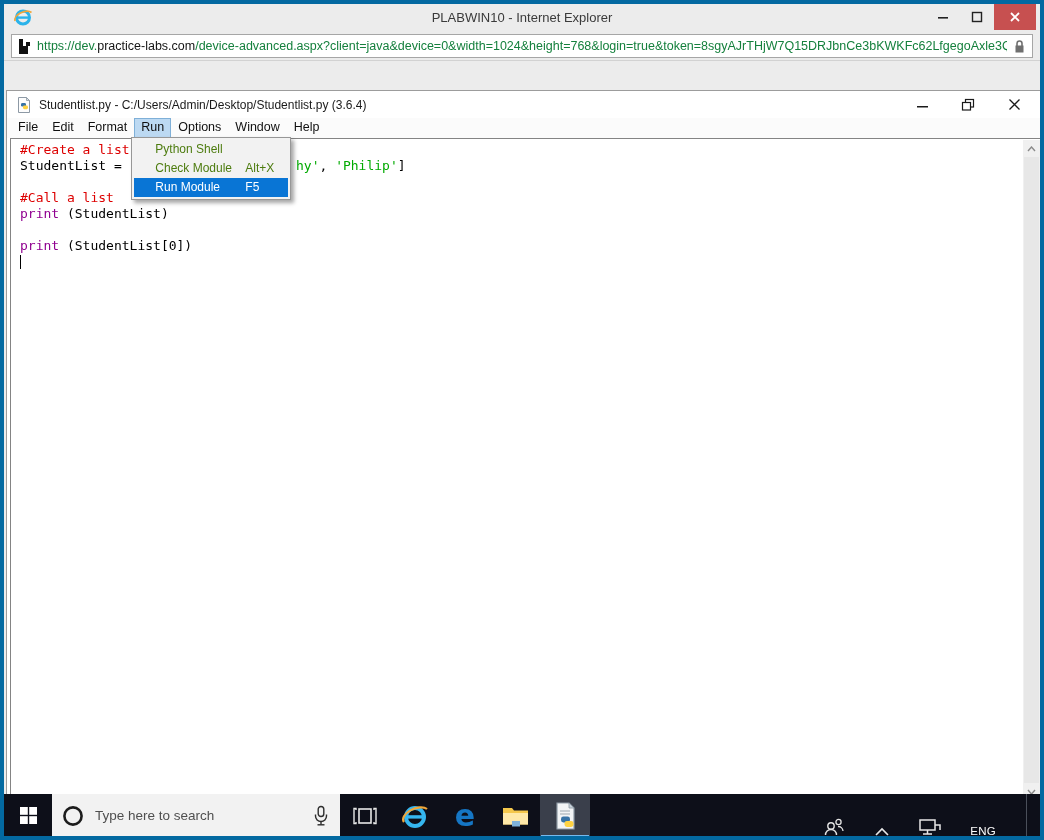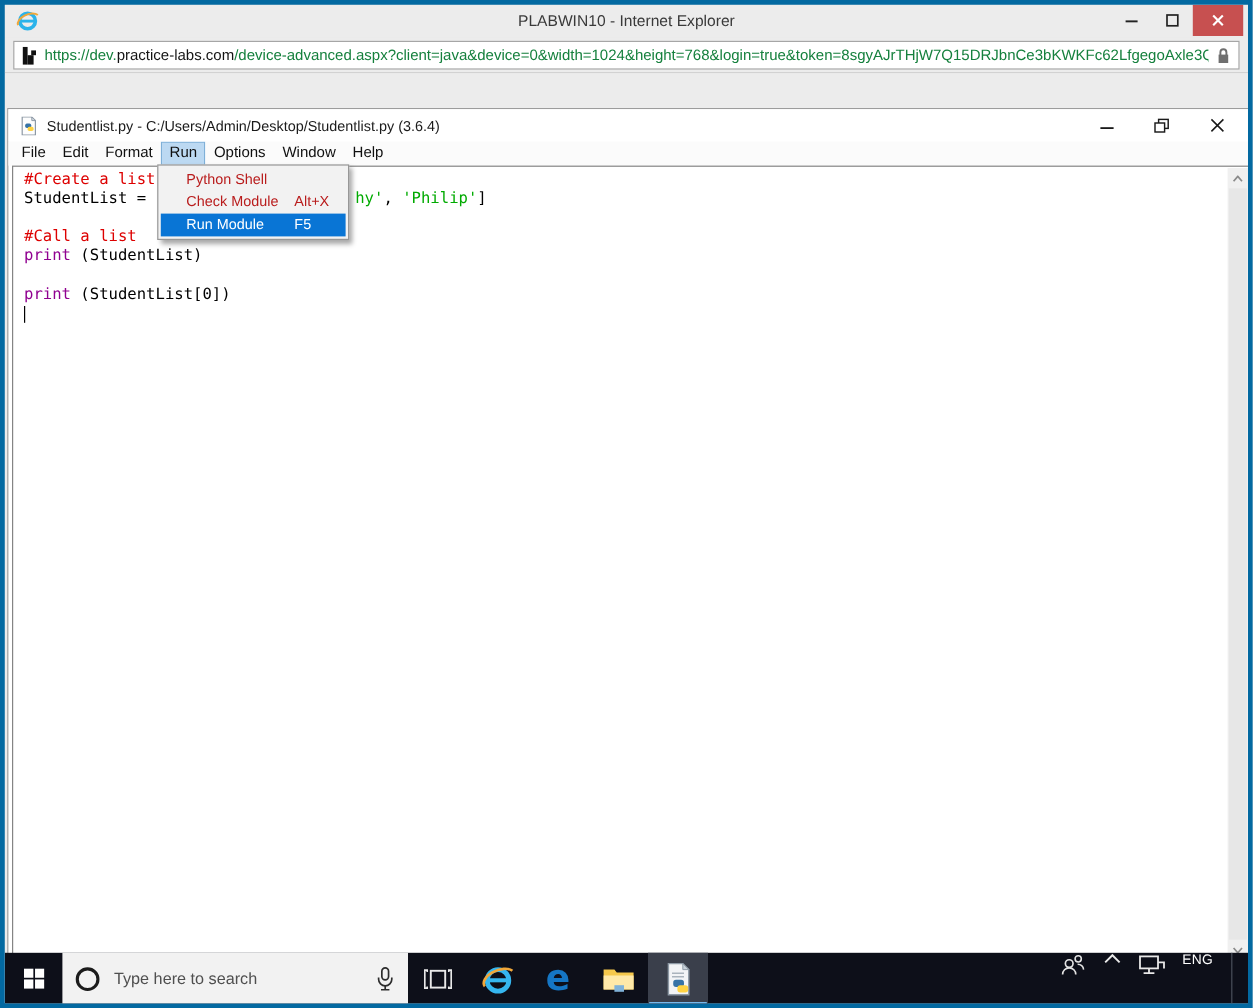--- a/index.html
+++ b/index.html
@@ -38,21 +38,21 @@
   .idle-caps { position:absolute; right:8px; top:0; height:27px; display:flex; }
   .idle-cap { width:46px; height:27px; display:flex; align-items:center; justify-content:center; }
 
   .idle-menubar { position:absolute; top:27px; left:0; right:0; height:20px; background:#fbfbfb;
     display:flex; padding-left:4px; font-size:12.5px; }
   .mitem { padding:0 7px; line-height:19px; color:#101010; position:relative; }
   .mitem.active { background:#bcd9f2; box-shadow:inset 0 0 0 1px #7fb0d8; }
 
   .dropdown { position:absolute; top:19px; left:-3px; width:160px; background:#f2f2f2;
     border:1px solid #979797; box-shadow:3px 3px 4px rgba(0,0,0,0.35); padding:2px; z-index:50; }
-  .ditem { position:relative; height:19px; line-height:19px; font-size:12px; color:#b91c1c; padding-left:21px; }
+  .ditem { position:relative; height:19px; line-height:19px; font-size:12px; color:#4d7c0f; padding-left:21px; }
   .ditem .sc { position:absolute; left:111px; top:0; }
   .ditem.hl { background:var(--c-selection,#0975d5); color:#ffffff; }
 
   .editor { position:absolute; top:47px; left:3px; right:3px; bottom:19px;
     border:1px solid #848484; background:#ffffff; }
   .code { position:absolute; top:3px; left:9px; right:22px; bottom:2px;
     font-family:"DejaVu Sans Mono",monospace; font-size:13px; line-height:16px; }
   .cline { position:relative; height:16px; white-space:pre; }
   .c-plain { color:#000000; }
   .c-comment { color:var(--c-comment,#dd0000); }
@@ -74,21 +74,21 @@
   .taskbar { position:absolute; left:0; top:733px; width:100%; height:43px;
     background:var(--c-taskbar,#0d0f19); display:flex; align-items:stretch; }
   .tb-start { width:48px; display:flex; align-items:center; justify-content:center; }
   .tb-search { width:288px; background:#f2f2f2; display:flex; align-items:center;
     padding-left:9px; gap:10px; font-size:13.5px; color:#4f4f4f; }
   .tb-search .mic { margin-left:auto; margin-right:11px; }
   .tb-btn { width:50px; display:flex; align-items:center; justify-content:center; position:relative; }
   .tb-btn.active { background:#3a3f4b; }
   .tb-btn.active::after { content:""; position:absolute; left:1px; right:1px; bottom:0; height:2px;
     background:var(--c-underline,#76b9ed); }
-  .tb-tray { margin-left:auto; display:flex; align-items:flex-start; gap:13px; padding-right:10px; }
+  .tb-tray { margin-left:auto; display:flex; align-items:flex-end; gap:28px; padding-right:10px; }
   .tb-lang { color:#ffffff; font-size:11.5px; letter-spacing:0.3px; }
   .tb-showdesk { width:4px; height:100%; border-left:1px solid #4a4f5a; margin-left:2px; }
 
   .bottom-strip { position:absolute; left:0; top:776px; width:100%; height:7px; background:#ececec; }
 
   svg { display:block; }
 </style>
 </head>
 <body>
 

